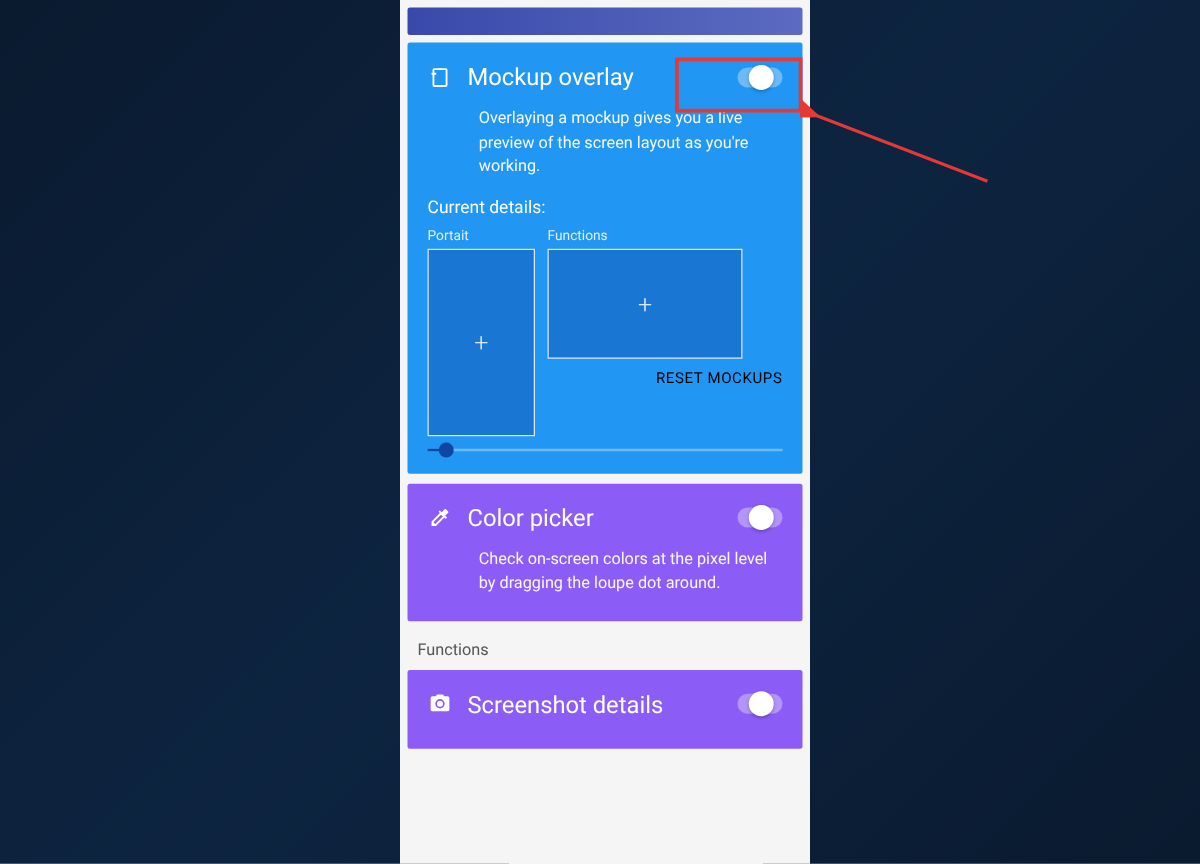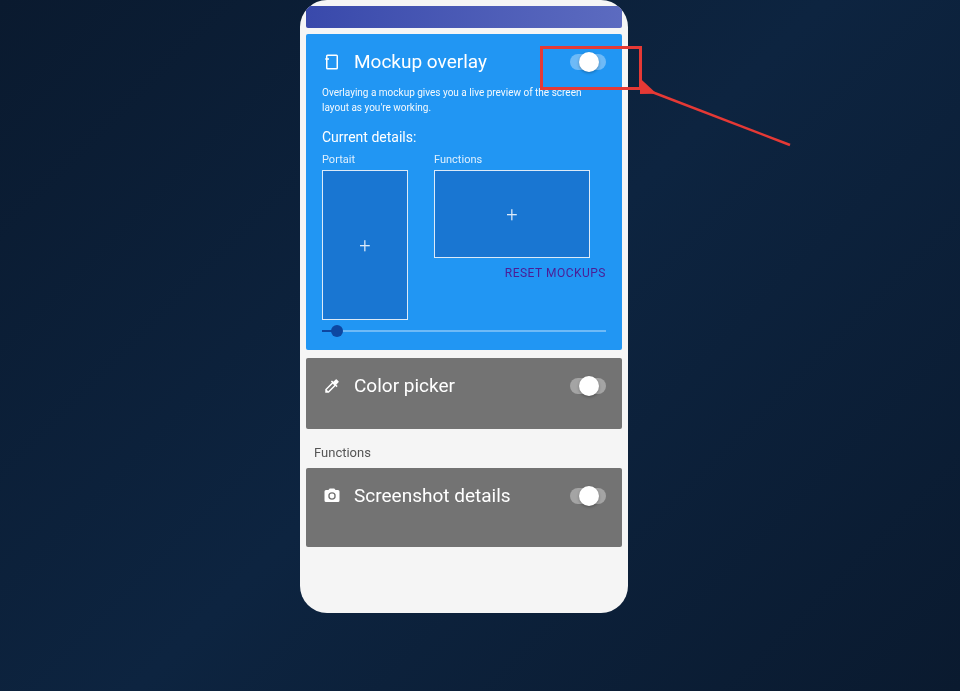--- a/index.html
+++ b/index.html
@@ -10,45 +10,44 @@
     body {
       font-family: -apple-system, BlinkMacSystemFont, "Segoe UI", Roboto, sans-serif;
       background: linear-gradient(135deg, #0a1a2f 0%, #0d2440 50%, #0a1a2f 100%);
       width: 960px;
       height: 691px;
       position: relative;
       overflow: hidden;
     }
     .phone-column {
       position: absolute;
-      left: 300px;
+      left: 320px;
       top: 0;
       width: 328px;
-      height: 613px;
+      height: 691px;
       background: #f5f5f5;
       overflow: hidden;
-      border-radius: 27px;
     }
     .top-banner {
       height: 22px;
       background: linear-gradient(90deg, #3949ab 0%, #5c6bc0 100%);
       margin: 6px 6px 6px 6px;
       border-radius: 2px;
     }
     .card {
       margin: 0 6px 8px 6px;
       border-radius: 2px;
       padding: 16px 16px;
       color: #fff;
     }
     .card-blue {
       background: #2196f3;
     }
     .card-teal {
-      background: #737373;
+      background: #8b5cf6;
     }
     .card-header {
       display: flex;
       align-items: center;
       justify-content: space-between;
       margin-bottom: 12px;
     }
     .card-header-left {
       display: flex;
       align-items: center;
@@ -59,24 +58,25 @@
       height: 20px;
       display: flex;
       align-items: center;
       justify-content: center;
     }
     .card-title {
       font-size: 19px;
       font-weight: 400;
     }
     .card-desc {
-      font-size: 10px;
+      font-size: 13px;
       line-height: 1.5;
       opacity: 0.95;
       margin-bottom: 14px;
+      margin-left: 41px;
     }
     .toggle {
       width: 36px;
       height: 16px;
       background: rgba(255,255,255,0.35);
       border-radius: 10px;
       position: relative;
       cursor: pointer;
     }
     .toggle-knob {
@@ -91,21 +91,21 @@
     }
     .toggle-off .toggle-knob {
       left: 9px;
     }
     .current-label {
       font-size: 14px;
       margin-bottom: 8px;
     }
     .mockup-row {
       display: flex;
-      gap: 26px;
+      gap: 10px;
       align-items: flex-start;
       margin-bottom: 10px;
     }
     .mockup-col {
       display: flex;
       flex-direction: column;
     }
     .mockup-label {
       font-size: 11px;
       opacity: 0.85;
@@ -133,21 +133,21 @@
       font-weight: 300;
     }
     .reset-row {
       text-align: right;
       margin-top: 4px;
     }
     .reset-btn {
       font-size: 12px;
       letter-spacing: 0.5px;
       cursor: pointer;
-      color: #4c1d95;
+      color: #000000;
     }
     .opacity-label {
       font-size: 11px;
       margin-top: 20px;
       margin-bottom: 6px;
     }
     .slider-track {
       height: 2px;
       background: rgba(255,255,255,0.35);
       position: relative;
@@ -254,25 +254,26 @@
           <svg width="18" height="18" viewBox="0 0 24 24" fill="#fff">
             <path d="M20.71 5.63l-2.34-2.34a1 1 0 0 0-1.41 0l-3.12 3.12-1.93-1.91-1.41 1.41 1.42 1.42L3 16.25V21h4.75l8.92-8.92 1.42 1.42 1.41-1.41-1.92-1.92 3.12-3.12a1 1 0 0 0 .01-1.42zM6.92 19L5 17.08l8.06-8.06 1.92 1.92L6.92 19z"></path>
           </svg>
         </span>
         <span class="card-title">Color picker</span>
       </div>
       <div class="toggle toggle-off">
         <div class="toggle-knob"></div>
       </div>
     </div>
+    <div class="card-desc">Check on-screen colors at the pixel level by dragging the loupe dot around.</div>
   </div>
 
   <div class="section-label">Functions</div>
 
-  <div class="card card-teal" style="padding-bottom:40px">
+  <div class="card card-teal" style="padding-bottom:24px">
     <div class="card-header" style="margin-bottom:0">
       <div class="card-header-left">
         <span class="card-icon">
           <svg width="18" height="18" viewBox="0 0 24 24" fill="#fff">
             <path d="M12 15.2a3.2 3.2 0 1 0 0-6.4 3.2 3.2 0 0 0 0 6.4z"></path>
             <path d="M9 2L7.17 4H4a2 2 0 0 0-2 2v12a2 2 0 0 0 2 2h16a2 2 0 0 0 2-2V6a2 2 0 0 0-2-2h-3.17L15 2H9zm3 15a5 5 0 1 1 0-10 5 5 0 0 1 0 10z"></path>
           </svg>
         </span>
         <span class="card-title">Screenshot details</span>
       </div>

